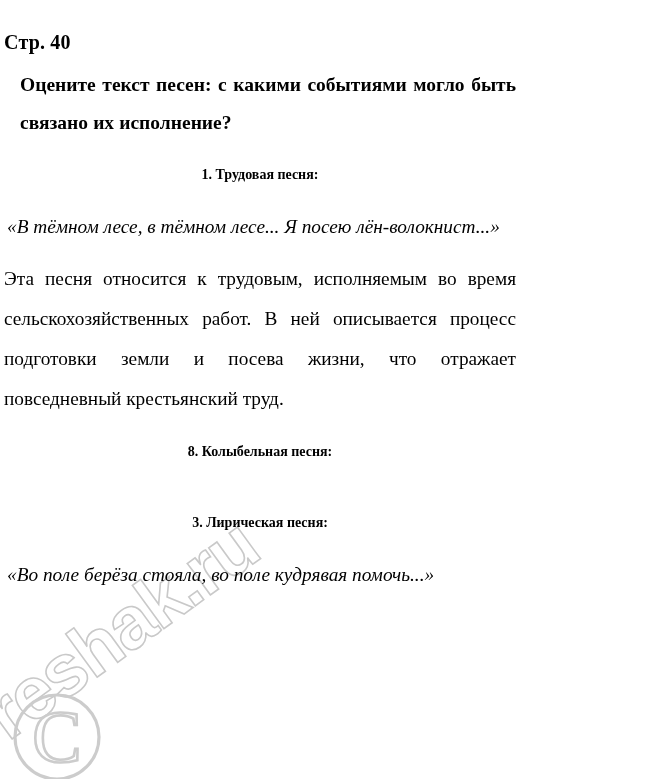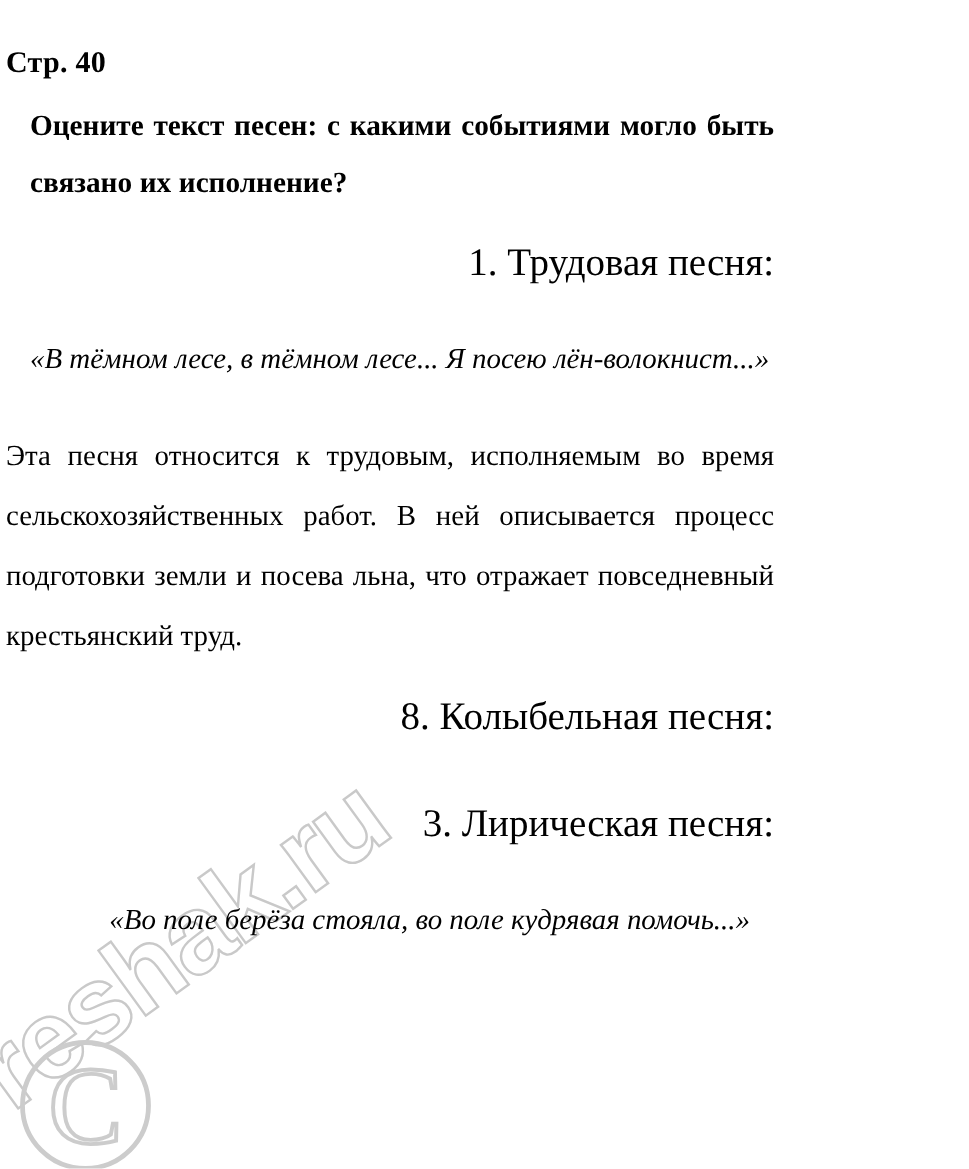--- a/index.html
+++ b/index.html
@@ -71,33 +71,34 @@
     font-size: 19.3px;
     line-height: 40px;
     text-align: justify;
     text-align-last: left;
     margin: 0;
     padding: 0;
   }
   .para.first-body { margin-top: 14px; }
 
   .section-label {
-    font-size: 26px;
+    font-size: 14px;
     line-height: 40px;
-    text-align: right;
+    text-align: center;
     margin: 0;
     padding: 0;
+    font-weight: bold;
   }
 
   .song-quote {
     font-style: italic;
     font-size: 19.3px;
     line-height: 40px;
-    text-align: right;
-    margin: 16px;
+    text-align: left;
+    margin: 3px;
     padding: 0;
     white-space: nowrap;
   }
 
   .gap-sm { height: 13px; }
   .gap-xs { height: 9px; }
 
   
   #watermark {
     position: absolute;
@@ -150,21 +151,21 @@
   <h1 class="question-title">Оцените текст песен: с какими событиями могло быть связано их исполнение?</h1>
 
 
   <div class="gap-sm"></div>
 
   <div>
     <p class="section-label">1. Трудовая песня:</p>
     <div class="gap-xs"></div>
     <p class="song-quote">«В тёмном лесе, в тёмном лесе... Я посею лён-волокнист...»</p>
     <div class="gap-xs"></div>
-    <p class="para">Эта песня относится к трудовым, исполняемым во время сельскохозяйственных работ. В ней описывается процесс подготовки земли и посева льна, что отражает повседневный крестьянский труд.</p>
+    <p class="para">Эта песня относится к трудовым, исполняемым во время сельскохозяйственных работ. В ней описывается процесс подготовки земли и посева жизни, что отражает повседневный крестьянский труд.</p>
   </div>
 
   <div class="gap-sm"></div>
 
   <div>
     <p class="section-label">8. Колыбельная песня:</p>
     <div class="gap-xs"></div>
     <div class="gap-xs"></div>
   </div>
 

